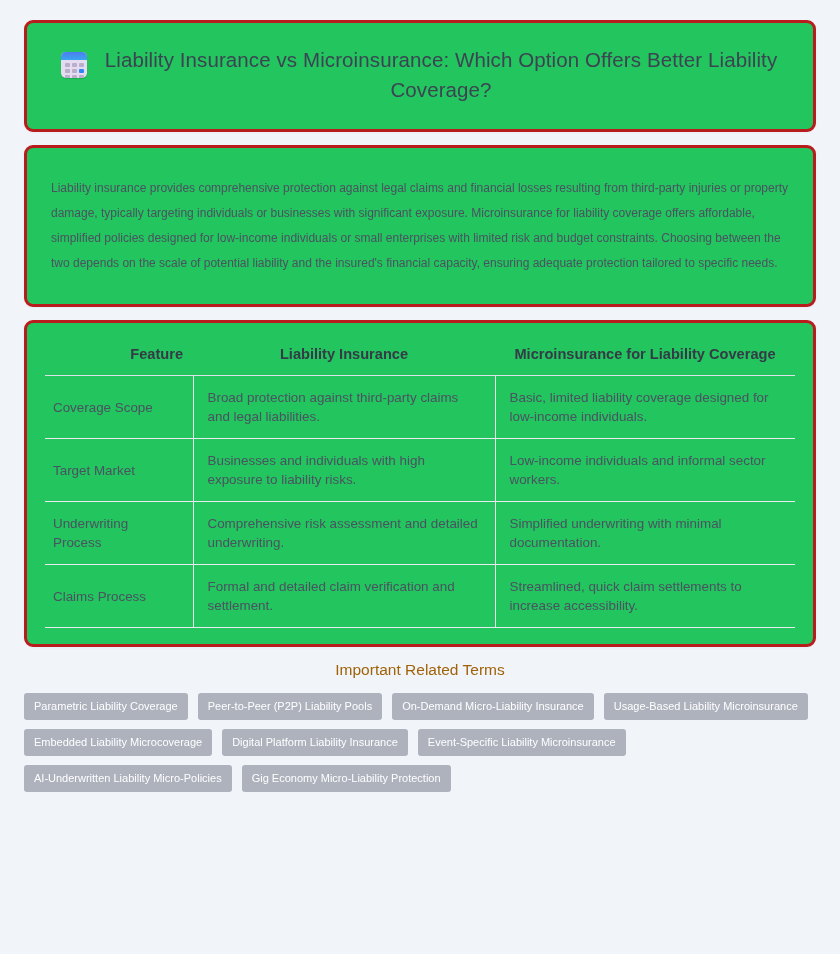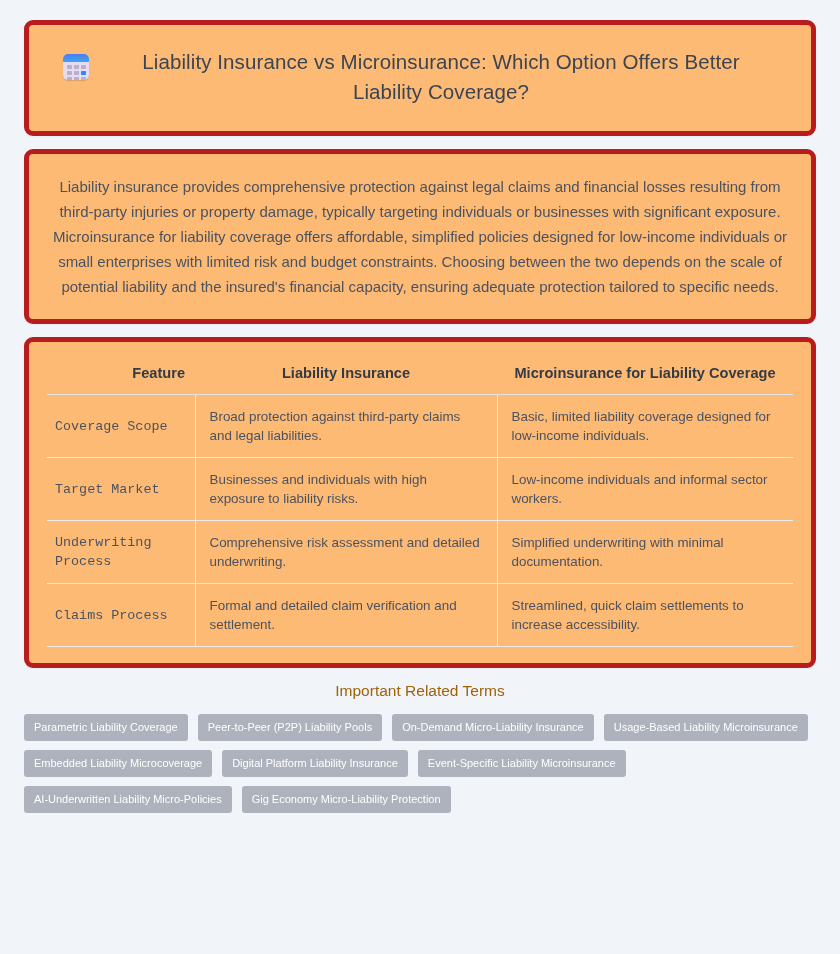--- a/index.html
+++ b/index.html
@@ -17,22 +17,22 @@
   }
 
   .page {
     width: 840px;
     min-height: 954px;
     padding: 20px 24px 0 24px;
   }
 
   
   .card {
-    background: #fdba74;
-    border: 5px solid #b91c1c;
+    background: #22c55e;
+    border: 3px solid #b91c1c;
     border-radius: 9px;
     box-shadow: 0 1px 2px rgba(26,35,55,0.03);
   }
 
   
   .header-card {
     display: flex;
     align-items: flex-start;
     justify-content: center;
     padding: 22px 34px 24px 34px;
@@ -85,25 +85,25 @@
     margin: 0;
     letter-spacing: 0.1px;
   }
 
   
   .desc-card {
     padding: 20px 16px 20px 16px;
     margin-bottom: 13px;
   }
   .desc-text {
-    font-size: 15px;
+    font-size: 12px;
     line-height: 25px;
     color: #4b5261;
-    margin: 0;
-    text-align: center;
+    margin: 8px;
+    text-align: left;
   }
 
   
   .table-card {
     padding: 18px 18px 16px 18px;
     margin-bottom: 14px;
   }
   table.compare {
     width: 100%;
     border-collapse: collapse;
@@ -130,21 +130,20 @@
     border-bottom: 1px solid #e9ebef;
     color: #4b5261;
   }
   table.compare tbody tr:last-child td {
     border-bottom: 1px solid #e9ebef;
   }
   table.compare td.feature-cell {
     color: #4b5261;
     border-right: 1px solid #e9ebef;
     padding-left: 8px;
-    font-family: Liberation Mono, monospace;
   }
   table.compare td.col-a-cell {
     border-right: 1px solid #e9ebef;
   }
 
   
   .terms-section { margin-bottom: 0; }
   .terms-title {
     text-align: center;
     font-size: 15.5px;

